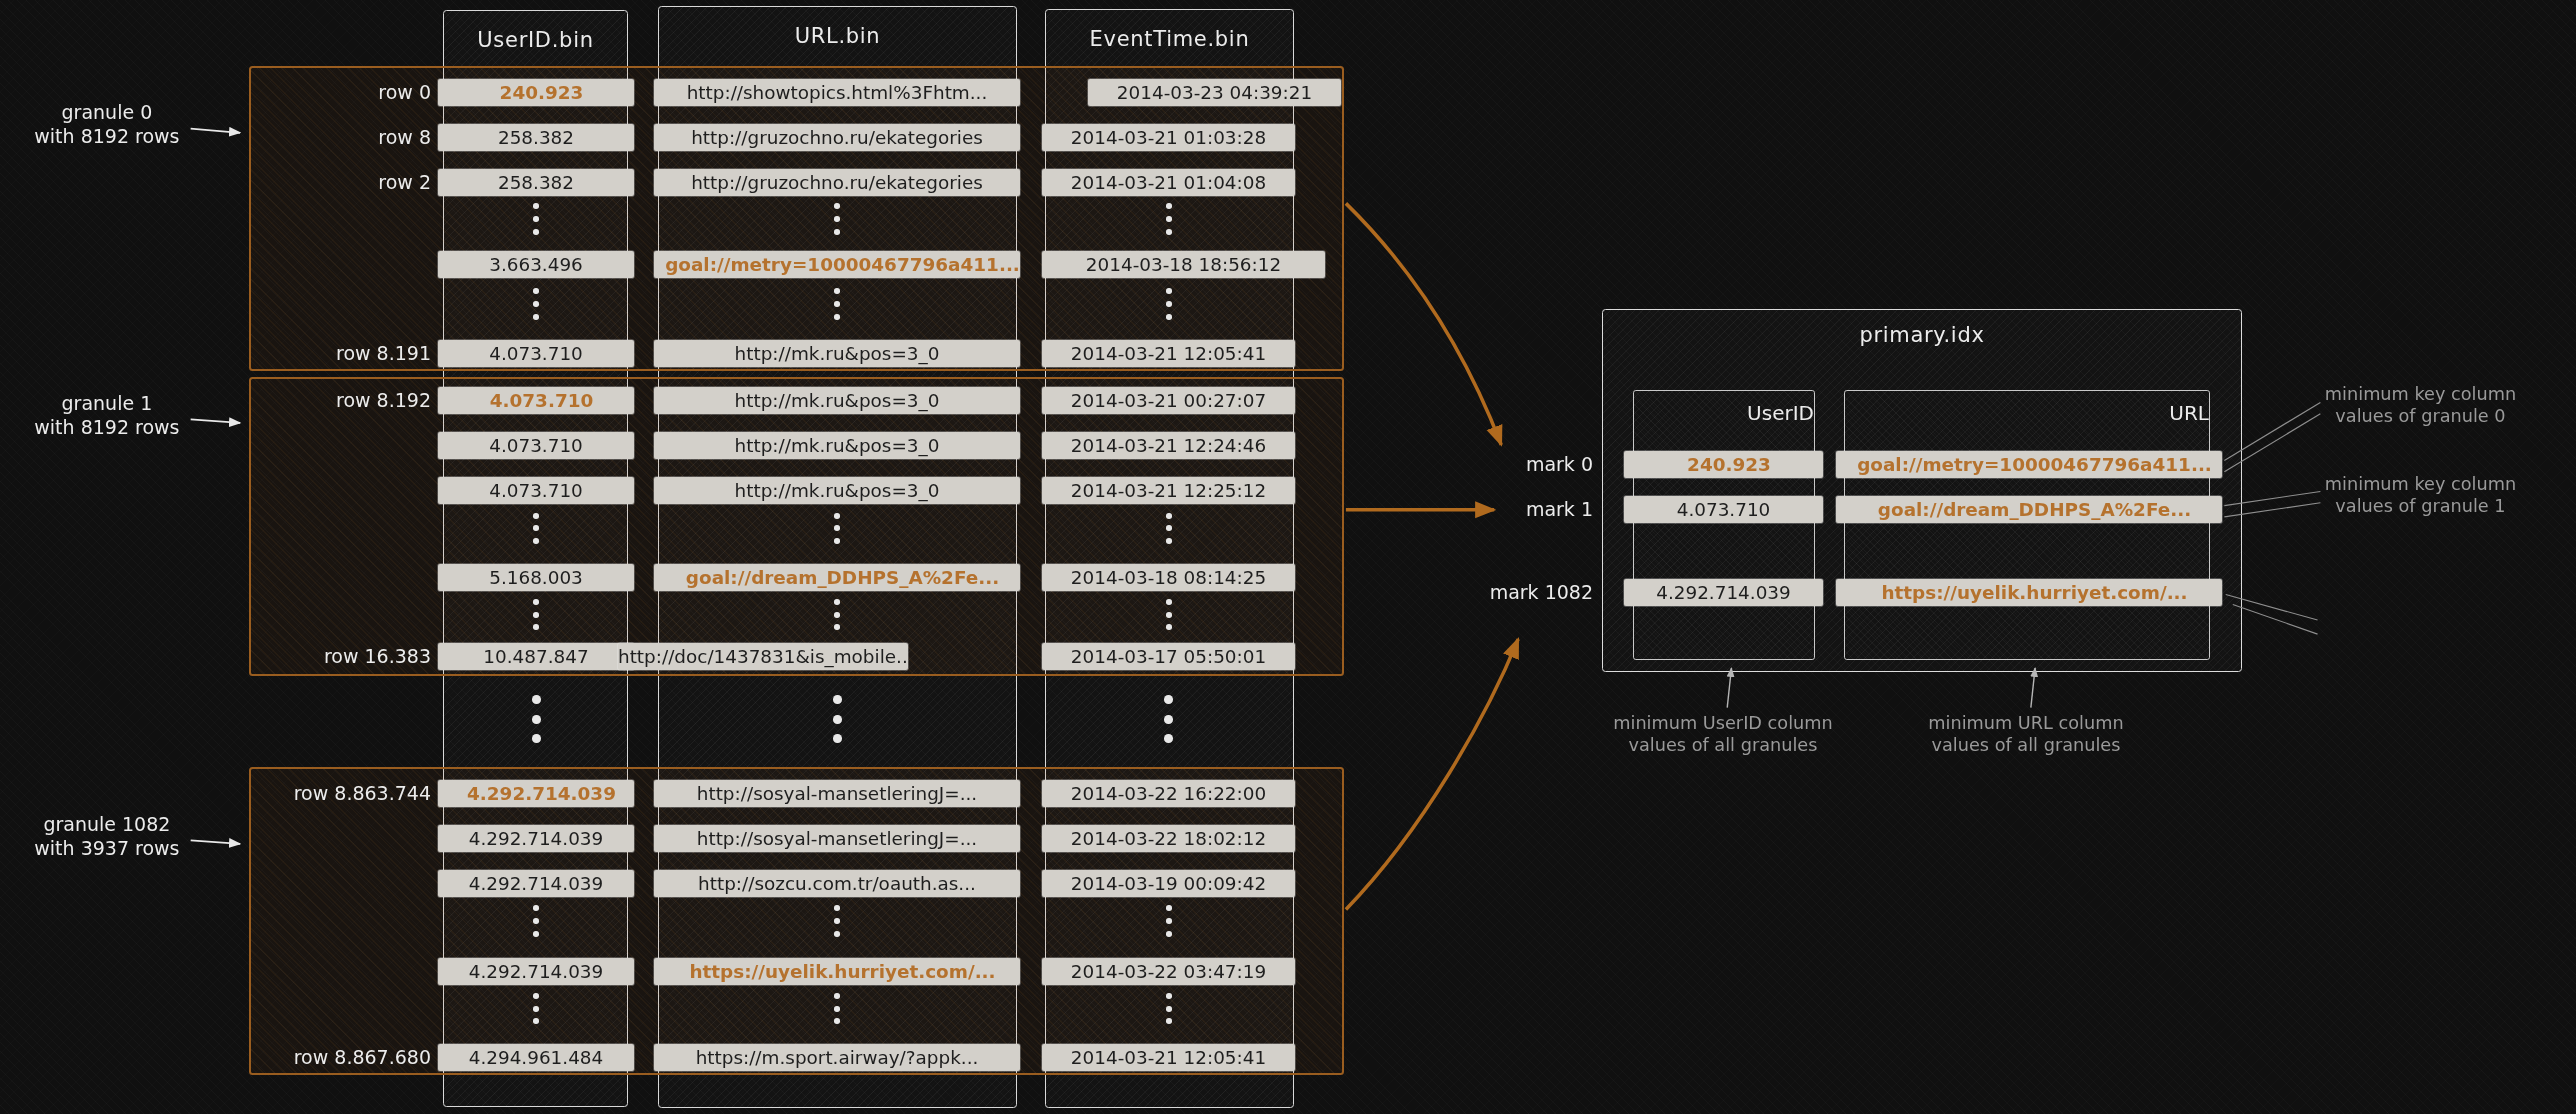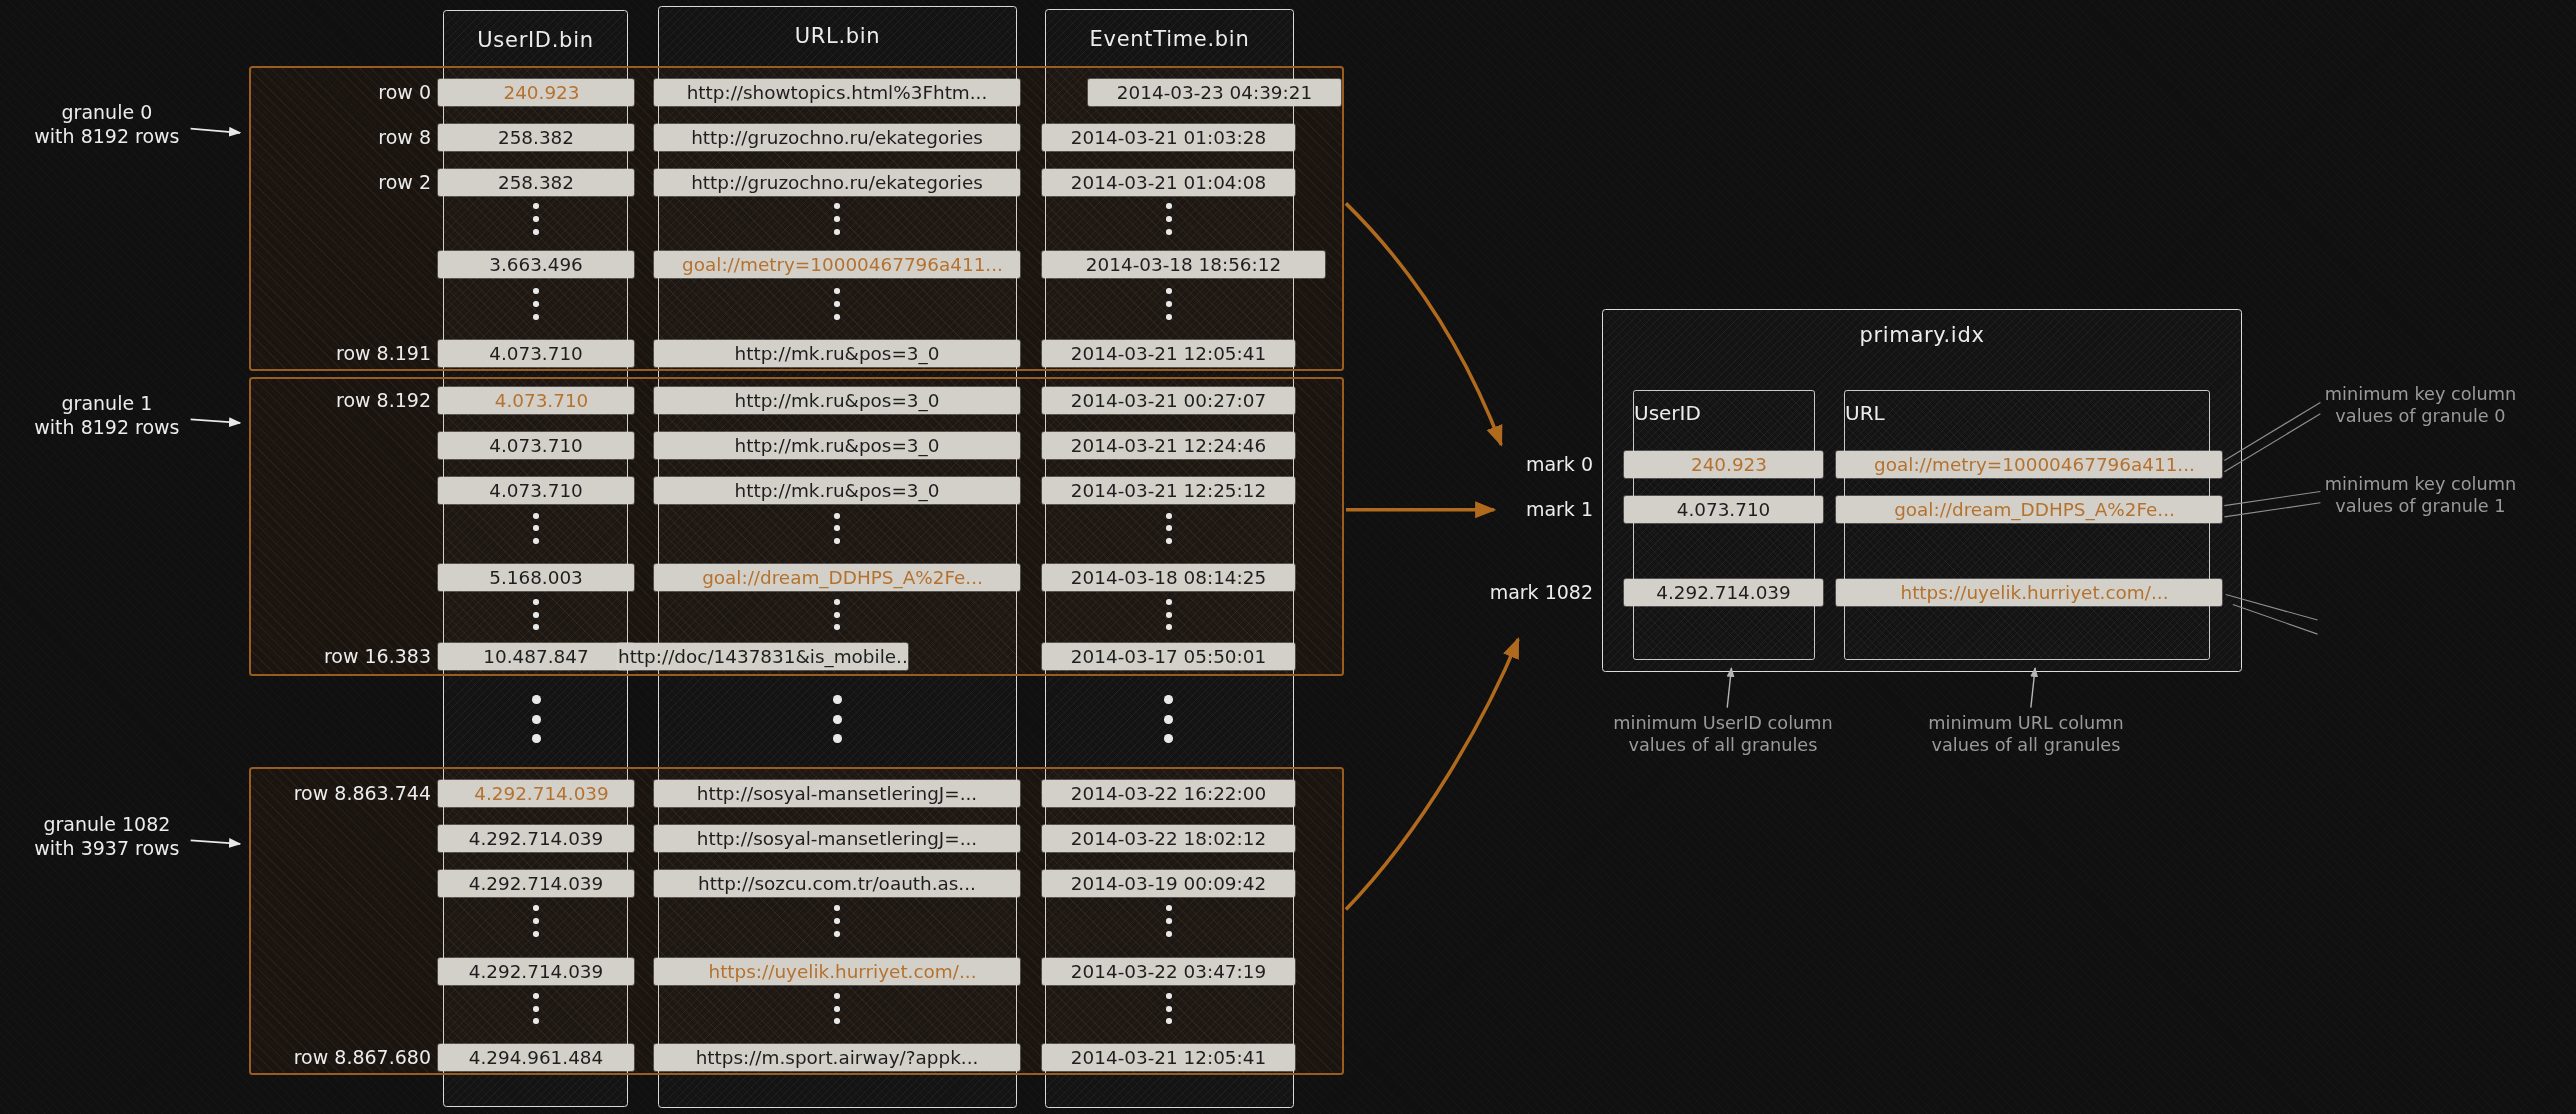--- a/index.html
+++ b/index.html
@@ -23,35 +23,35 @@
     background-color:rgba(150,92,26,0.07);
     background-image:repeating-linear-gradient(45deg, rgba(190,122,42,0.07) 0px, rgba(190,122,42,0.07) 1.4px, transparent 1.4px, transparent 7.8px);
   }
   .cell{
     position:absolute; height:27px; line-height:27px;
     background:var(--cell-bg,#d3d0ca); color:var(--cell-text,#1e1e1e);
     text-align:center; font-size:18.4px; border-radius:2.1px;
     box-shadow:0 0 0 0.7px rgba(245,245,245,0.35);
     white-space:nowrap; overflow:hidden;
   }
-  .cell.hl{ color:var(--accent-orange,#b5722e); font-weight:normal;padding-left:11px; }
+  .cell.hl{ color:var(--accent-orange,#b5722e); font-weight:bold;padding-left:11px; }
   .row-label{ position:absolute; color:var(--label-white,#ececec); font-size:19px; line-height:27px; text-align:right; white-space:nowrap; }
   .granule-label{ position:absolute; color:var(--label-white,#ececec); font-size:19px; line-height:24px; text-align:center; white-space:pre-line; }
   .mark-label{ position:absolute; color:var(--label-white,#ececec); font-size:19px; line-height:27px; text-align:right; white-space:nowrap; }
   .pidx-box{
     position:absolute; border:1.8px solid #dcdcdc; border-radius:3.5px;
     background-color:rgba(255,255,255,0.015);
     background-image:repeating-linear-gradient(135deg, rgba(255,255,255,0.05) 0px, rgba(255,255,255,0.05) 0.7px, transparent 0.7px, transparent 5.6px);
   }
   .pidx-title{ position:absolute; color:var(--label-white,#ececec); font-size:21px; text-align:center; letter-spacing:0.7px; }
   .sub-box{
     position:absolute; border:1.4px solid #c9c9c9; border-radius:2.8px;
     background-image:repeating-linear-gradient(45deg, rgba(255,255,255,0.04) 0px, rgba(255,255,255,0.04) 0.7px, transparent 0.7px, transparent 5px);
   }
-  .sub-header{ margin-top:10px; text-align:left; color:var(--label-white,#ececec); font-size:20px; }
+  .sub-header{ margin-top:10px; text-align:right; color:var(--label-white,#ececec); font-size:20px; }
   .annotation{ position:absolute; color:var(--annotation-gray,#9a9a9a); font-size:17.7px; line-height:22px; text-align:center; white-space:pre-line; }
   .dot{ position:absolute; width:5.6px; height:5.6px; border-radius:50%; background:#e8e8e8; }
   .dot.big{ width:8.5px; height:8.5px; }
   svg.overlay{ position:absolute; left:0; top:0; width:2576px; height:1115px; pointer-events:none; }
 </style>
 </head>
 <body>
 
 <div class="canvas">
 

